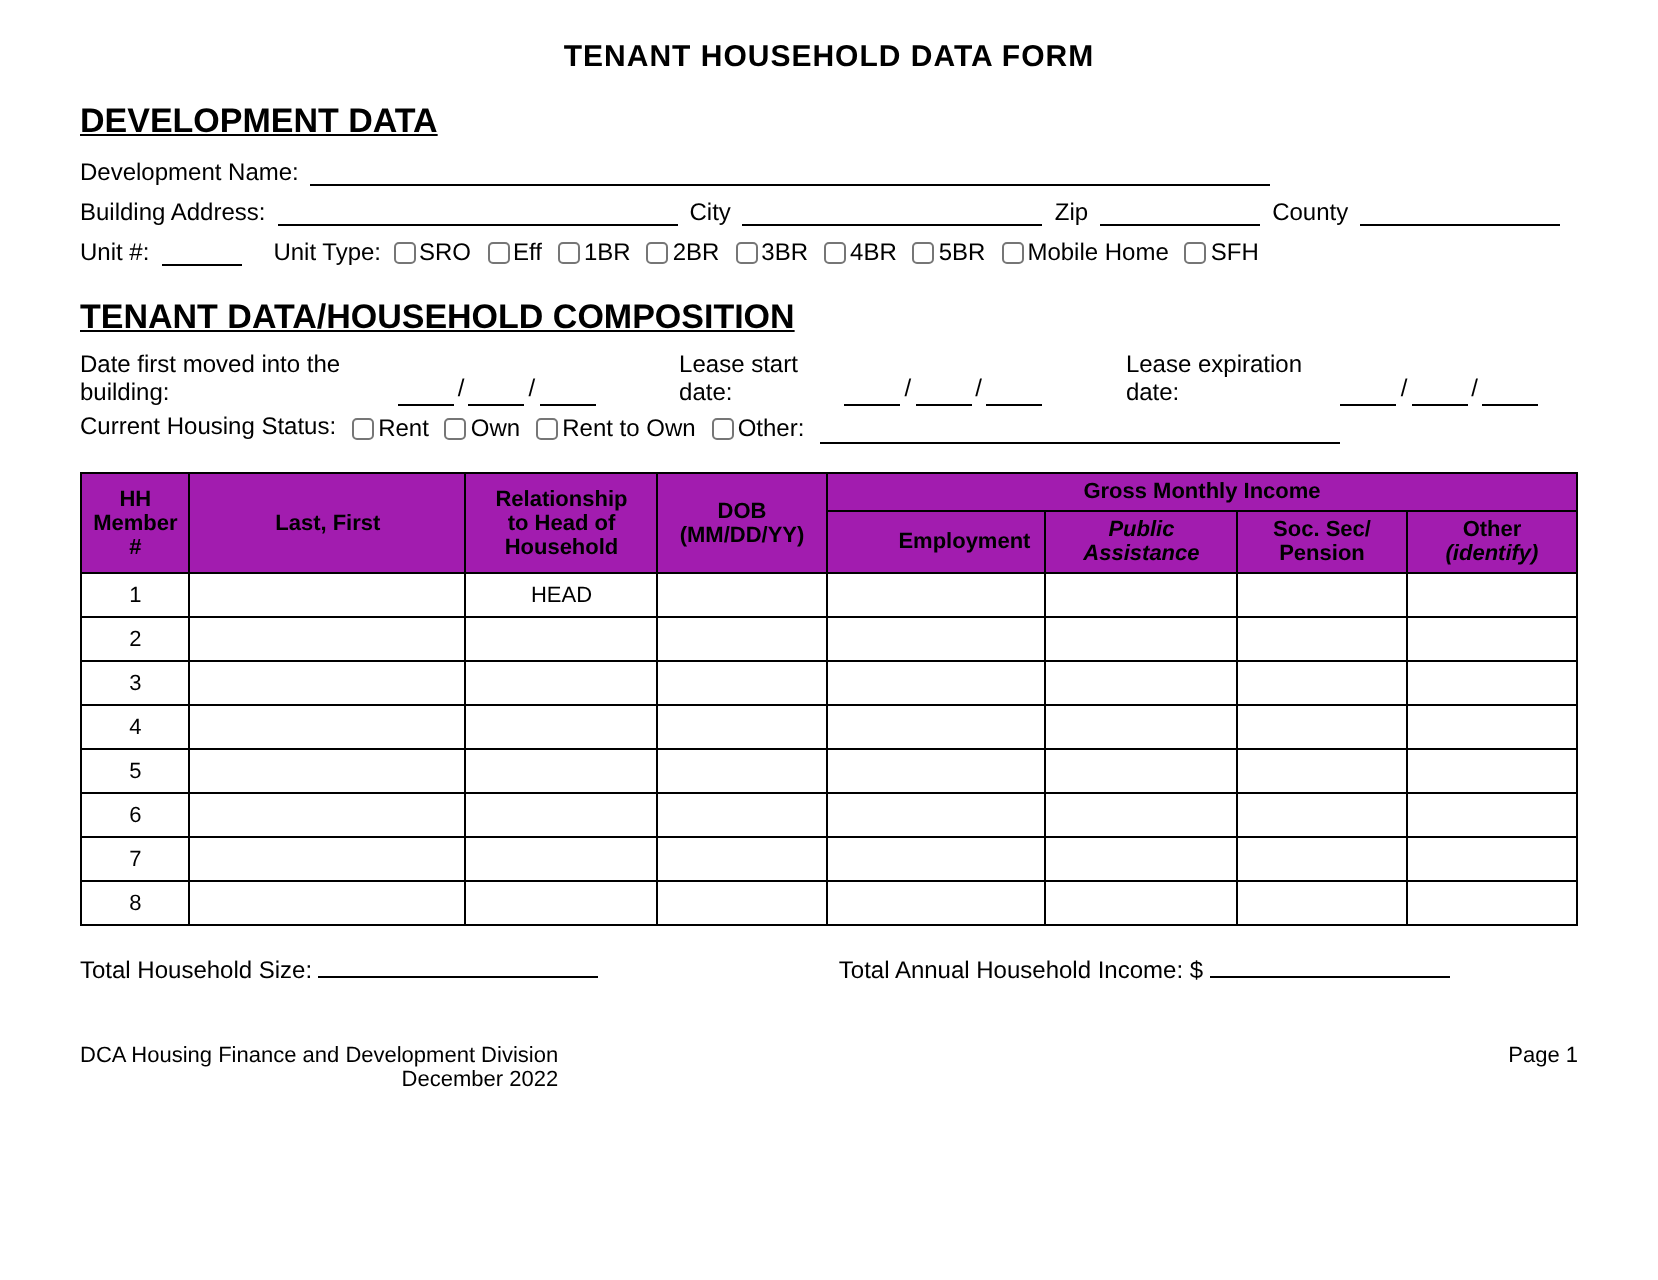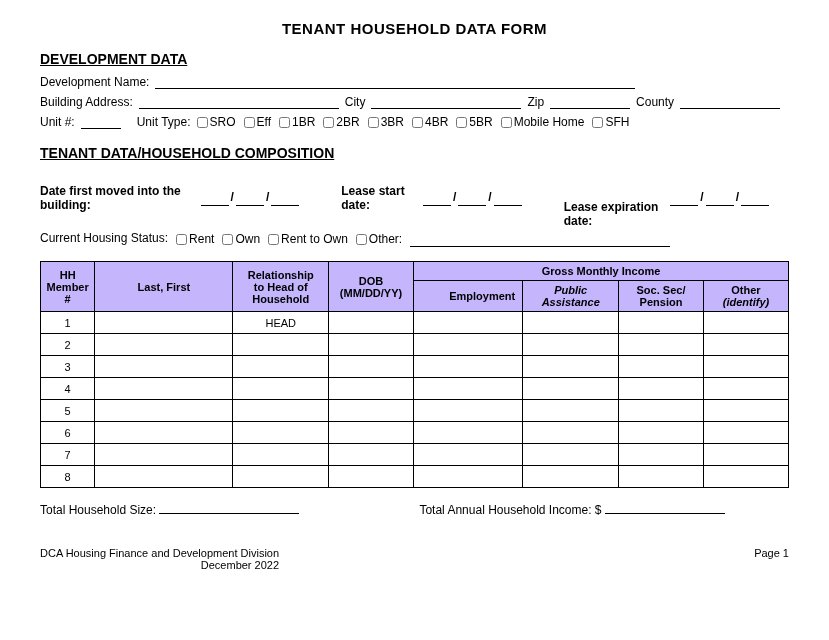--- a/index.html
+++ b/index.html
@@ -15,21 +15,21 @@
     .page-title {
       text-align: center;
       font-size: 15px;
       font-weight: bold;
       margin-bottom: 14px;
       letter-spacing: 0.5px;
     }
     .section-header {
       font-weight: bold;
       text-decoration: underline;
-      font-size: 14px;
+      font-size: 17px;
       margin-bottom: 6px;
     }
     .form-line {
       display: flex;
       align-items: flex-end;
       margin-bottom: 4px;
       gap: 6px;
     }
     .form-line label {
       white-space: nowrap;
@@ -97,21 +97,21 @@
       font-size: 11px;
     }
     .data-table th, .data-table td {
       border: 1px solid #000;
       text-align: center;
       padding: 3px 4px;
       vertical-align: middle;
     }
     .data-table th {
       font-weight: bold;
-      background: #c4b5fd;
+      background: #a21caf;
       font-size: 11px;
     }
     .data-table .hh-member-header { width: 48px; }
     .data-table .last-first-header { width: 130px; }
     .data-table .relationship-header { width: 90px; }
     .data-table .dob-header { width: 80px; margin-top: 40px; }
     .data-table .employment-header { width: 90px; padding-left: 32px; }
     .data-table .public-asst-header { width: 90px; font-style: italic; }
     .data-table .soc-sec-header { width: 80px; }
     .data-table .other-income-header { width: 80px; }
@@ -129,24 +129,22 @@
 
     .footer {
       margin-top: 30px;
       display: flex;
       justify-content: space-between;
       font-size: 11px;
       text-align: right;
     }
     .lease-date-line {
       display: flex;
-      align-items: center;
       gap: 6px;
       margin-top: 4px;
-      font-weight: bold;
     }
     .lease-date-line .date-field { margin-right: 20px; }
   </style>
 </head>
 <body>
 
 <div class="page-title">TENANT HOUSEHOLD DATA FORM</div>
 
 <div>
   <div class="section-header">DEVELOPMENT DATA</div>
@@ -225,21 +223,21 @@
       <span class="date-segment"></span>
     </span>
     <label style="margin-left:16px;">Lease start date:</label>
     <span class="date-field">
       <span class="date-segment"></span>
       <span class="date-sep">/</span>
       <span class="date-segment"></span>
       <span class="date-sep">/</span>
       <span class="date-segment"></span>
     </span>
-    <label style="margin-left:16px;margin-top:33px;">Lease expiration date:</label>
+    <label style="margin-left:16px;">Lease expiration date:</label>
     <span class="date-field">
       <span class="date-segment"></span>
       <span class="date-sep">/</span>
       <span class="date-segment"></span>
       <span class="date-sep">/</span>
       <span class="date-segment"></span>
     </span>
   </div>
 
   <div class="housing-status-line">

